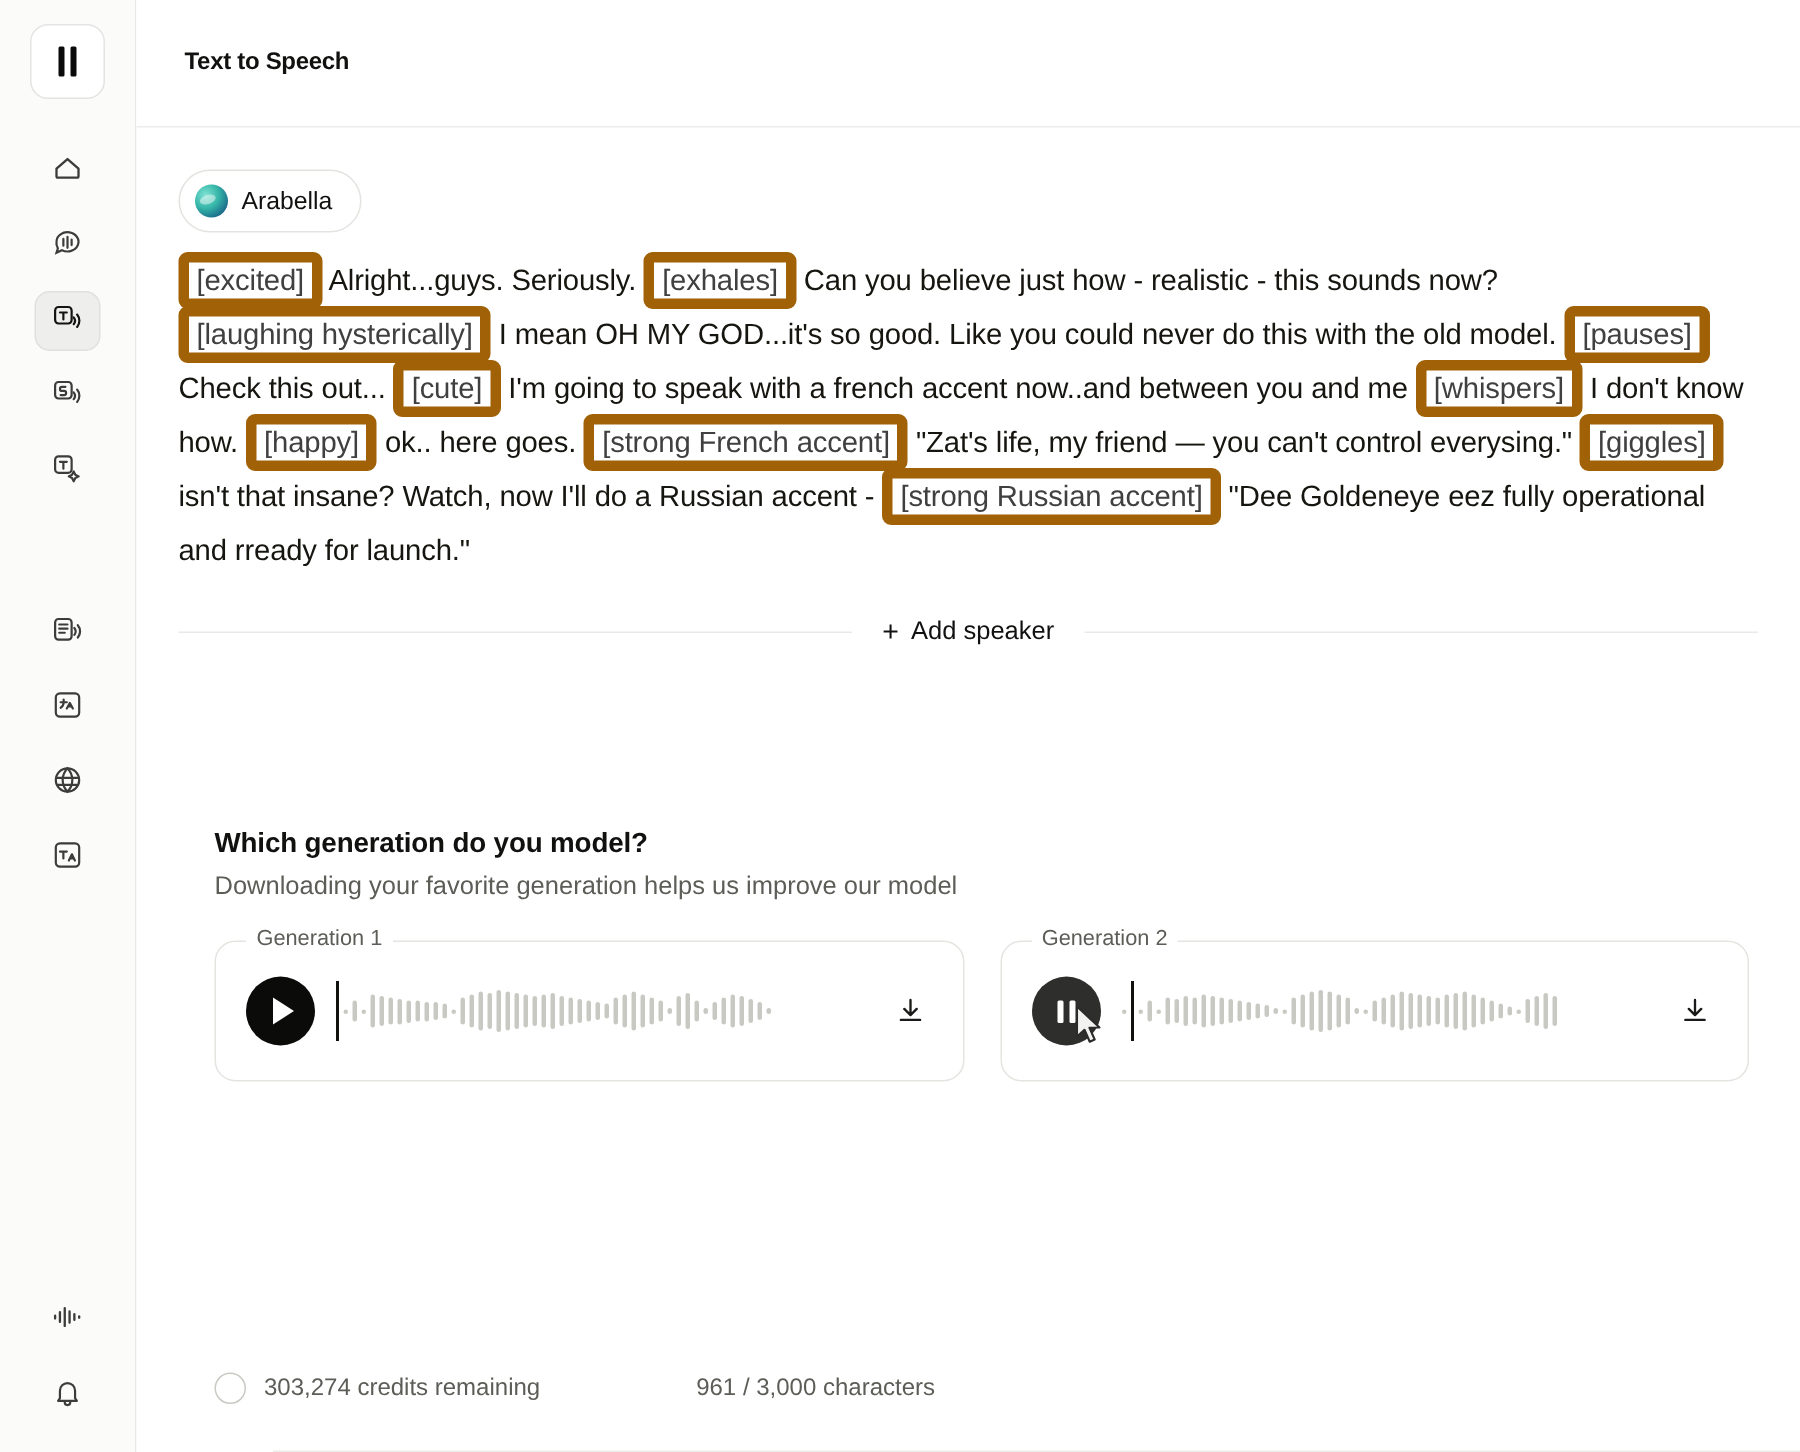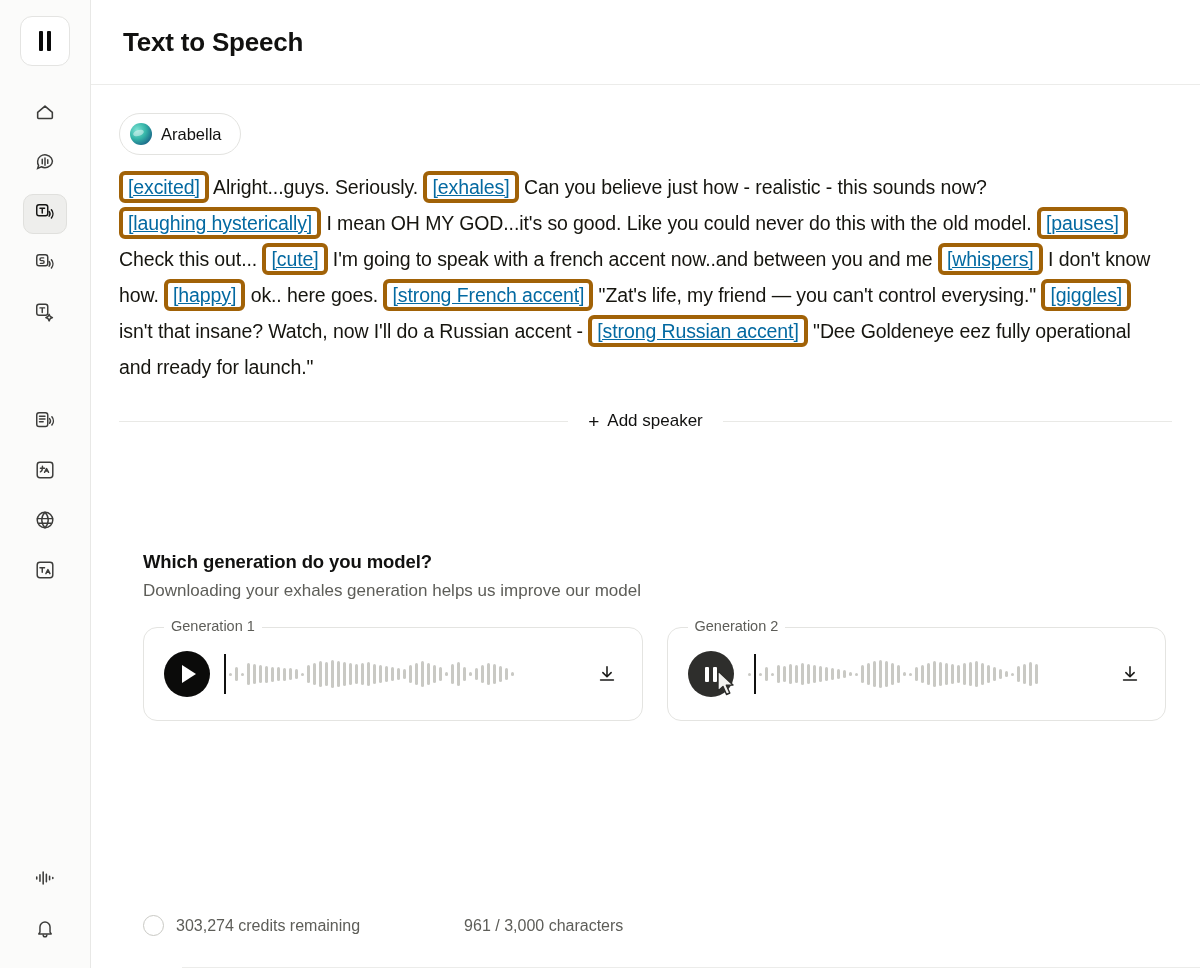--- a/index.html
+++ b/index.html
@@ -71,21 +71,21 @@
   .topbar {
     height: 85px;
     flex: 0 0 85px;
     display: flex;
     align-items: center;
     padding: 0 32px;
     border-bottom: 1px solid #ececea;
     background: #fff;
   }
   .page-title {
-    font-size: 26px;
+    font-size: 16px;
     font-weight: bold;
     color: #111110;
     letter-spacing: -0.2px;
   }
 
   .content {
     flex: 1 1 auto;
     position: relative;
     padding: 0 28px;
     display: flex;
@@ -130,26 +130,25 @@
   
   .editor {
     margin-top: 14px;
     font-size: 19.5px;
     line-height: 36px;
     color: #16150f;
     letter-spacing: -0.1px;
     max-width: 1046px;
   }
   .tag {
-    color: #0369a1;
-    border: 4px solid #a16207;
+    color: #404040;
+    border: 7px solid #a16207;
     border-radius: 6px;
     padding: 1px 5px;
     white-space: nowrap;
-    text-decoration: underline;
   }
 
   
   .add-speaker-row {
     display: flex;
     align-items: center;
     gap: 0;
     margin-top: 26px;
     color: #1a1a18;
   }
@@ -460,21 +459,21 @@
         <span class="add-line"></span>
         <span class="add-speaker-btn">
           <span class="plus-glyph">+</span>
           <span>Add speaker</span>
         </span>
         <span class="add-line"></span>
       </div>
 
       <div class="pref">
         <div class="pref-title">Which generation do you model?</div>
-        <div class="pref-sub">Downloading your exhales generation helps us improve our model</div>
+        <div class="pref-sub">Downloading your favorite generation helps us improve our model</div>
 
         <div class="gen-row">
 
           <div class="gen-card">
             <span class="gen-label">Generation 1</span>
             <span class="play-btn">
               <span class="play-tri"></span>
             </span>
             <span class="wave" id="wave1">
                 <i class="cursor"></i>

